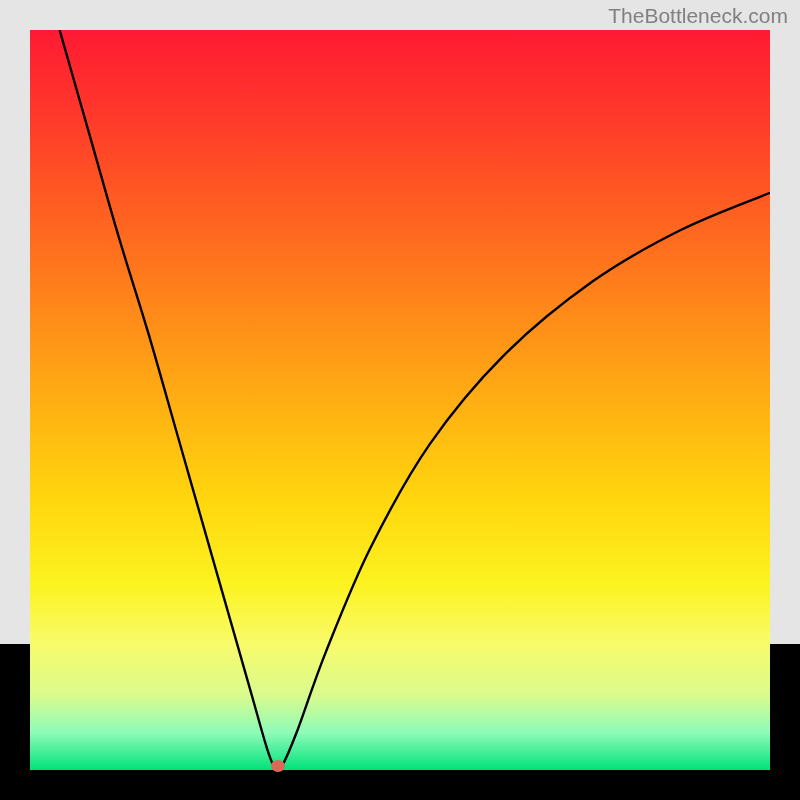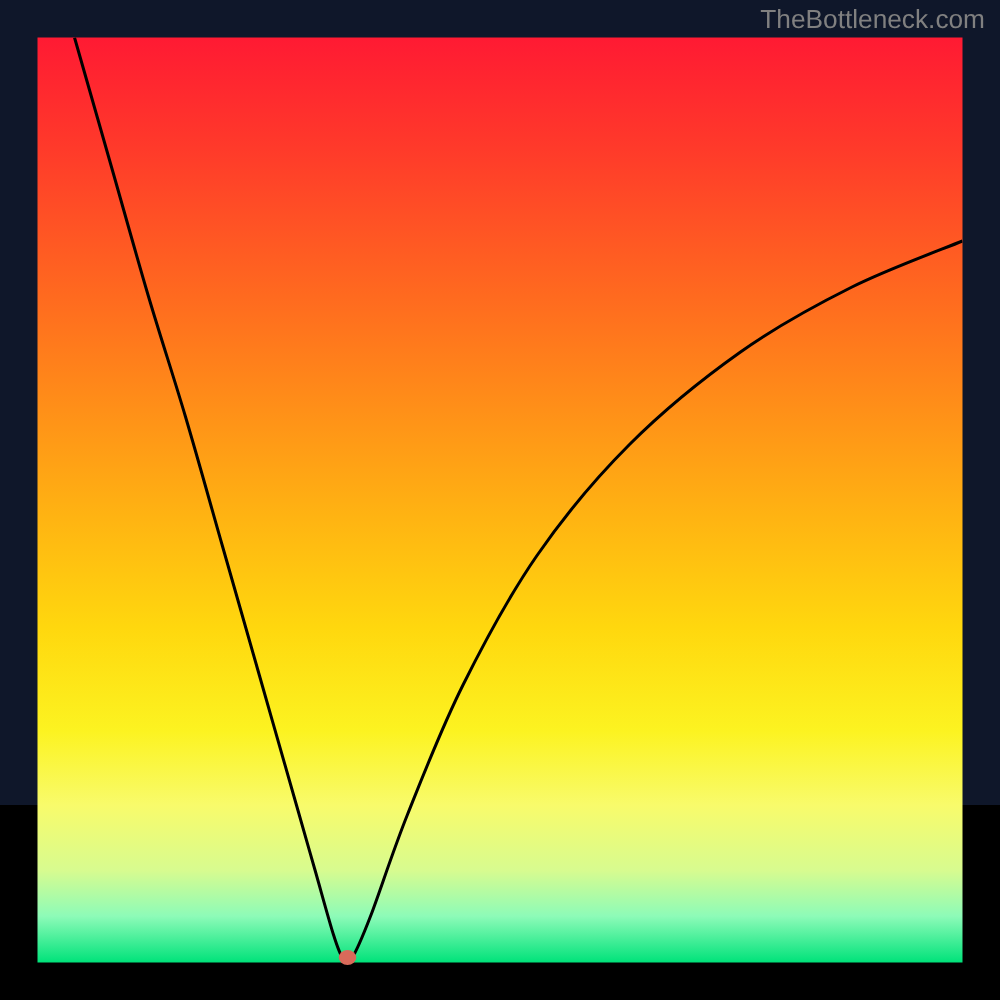--- a/index.html
+++ b/index.html
@@ -1,21 +1,21 @@
 <!DOCTYPE html>
 <html><head>
 <meta charset="utf-8">
 <style>
   * { margin: 0; padding: 0; box-sizing: border-box; }
   html, body { width: 800px; height: 800px; overflow: hidden; background: #000; }
   .chart-container {
     position: relative;
     width: 800px;
     height: 644px;
-    background: #0f172a;
+    background: #e5e5e5;
   }
   .watermark {
     position: absolute;
     top: 4px;
     right: 12px;
     color: #808080;
     font-family: Arial, Helvetica, sans-serif;
     font-size: 21px;
     font-weight: 500;
     z-index: 10;

